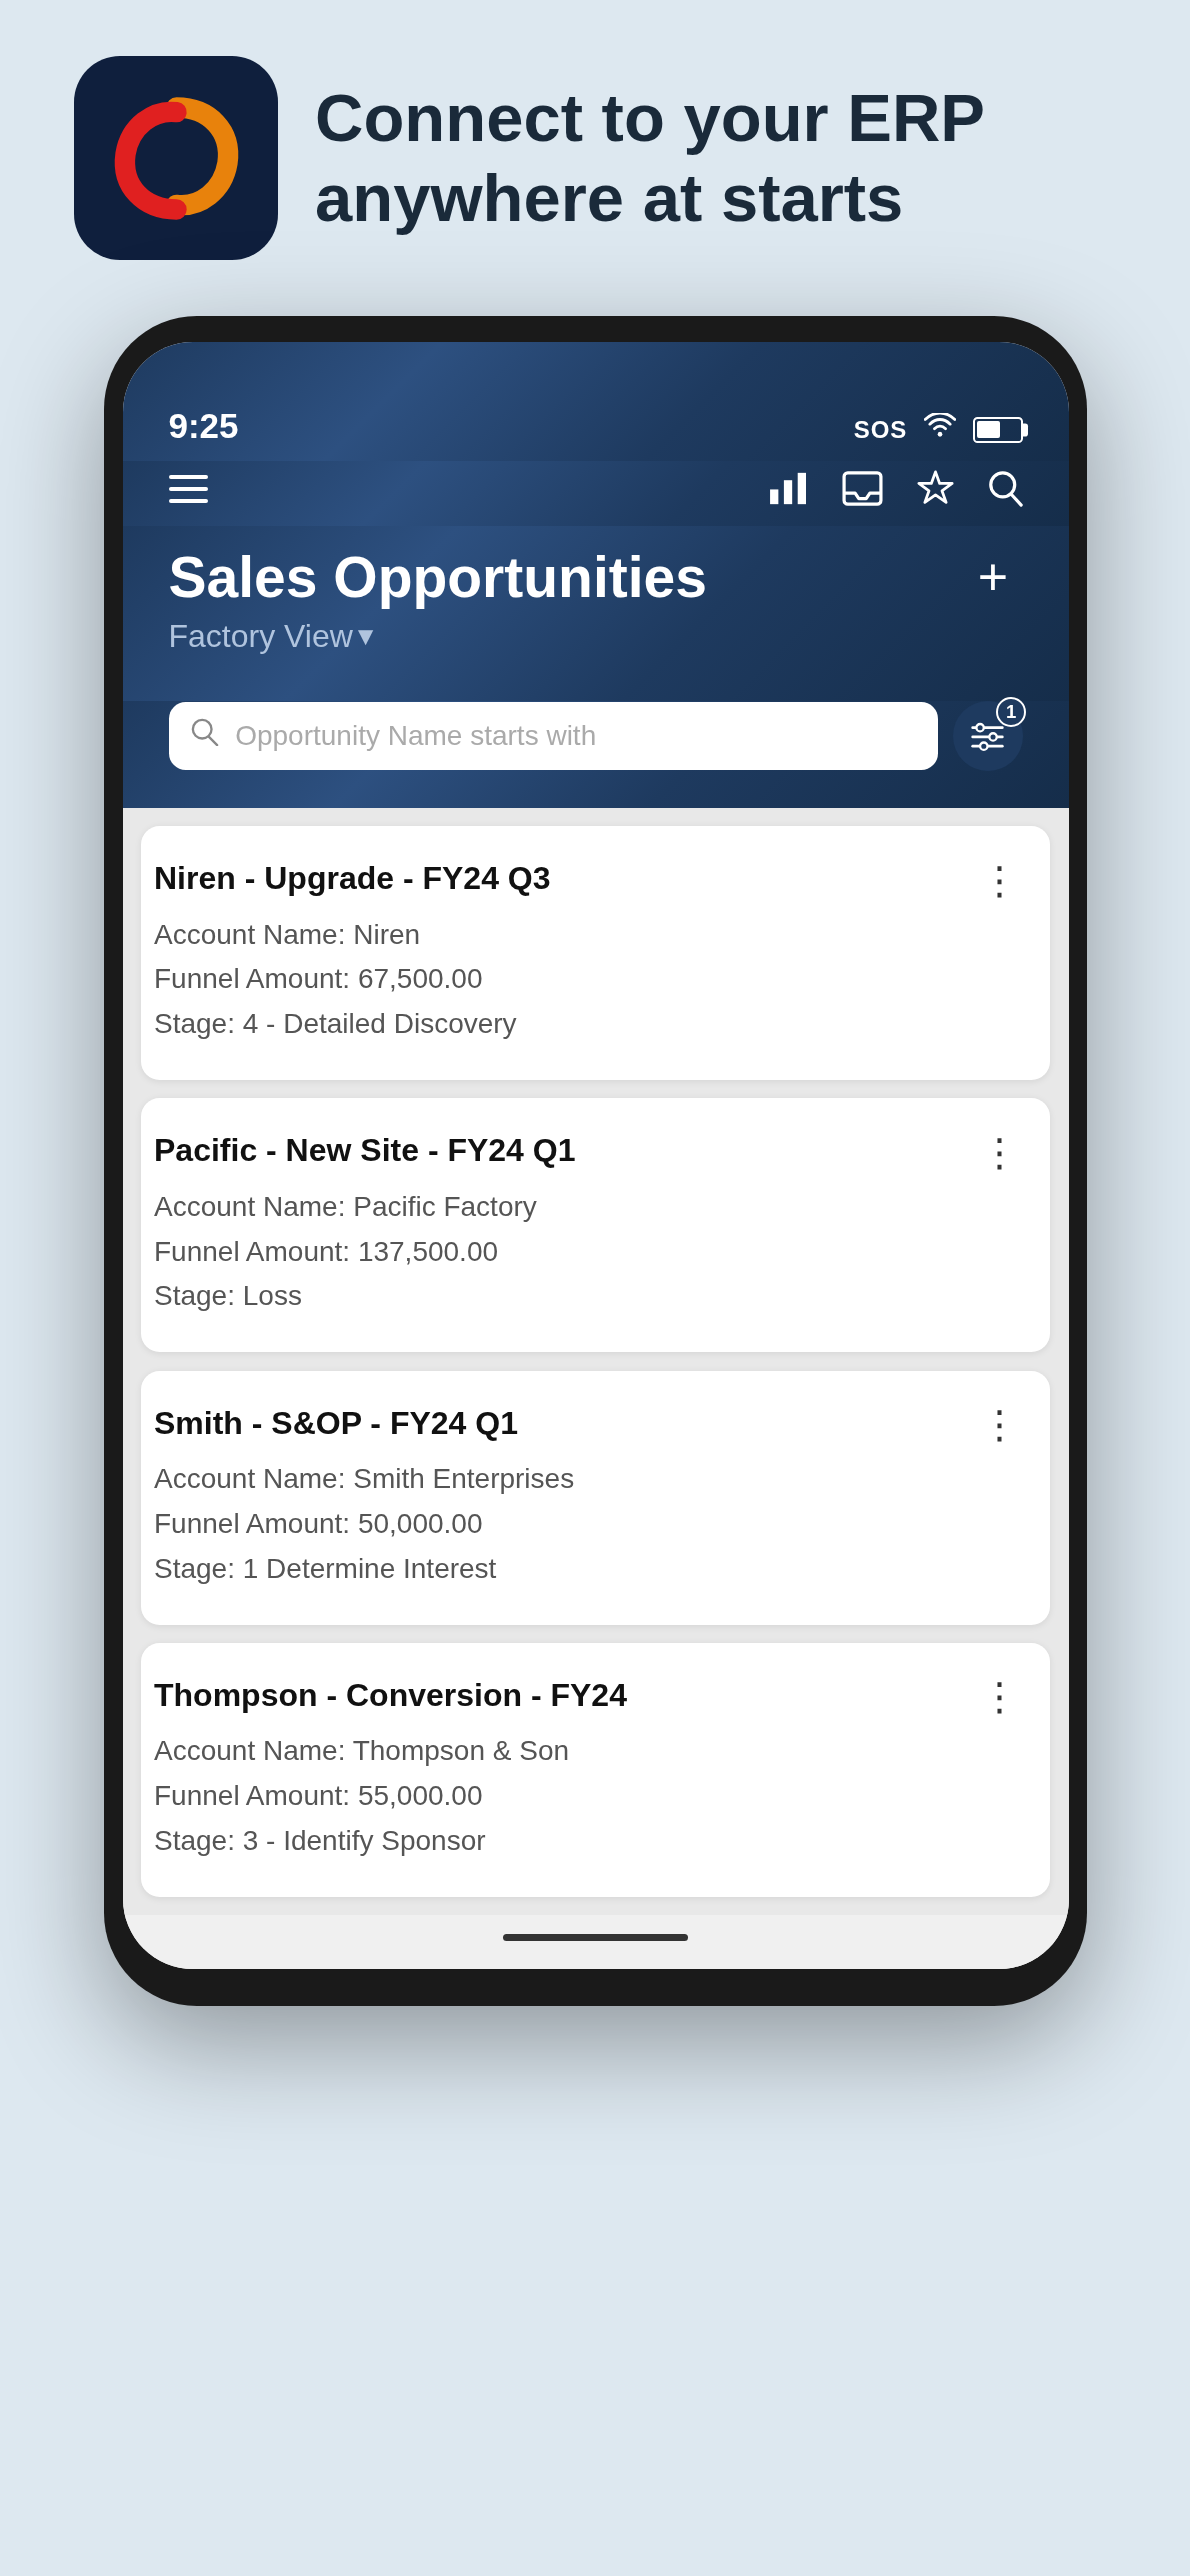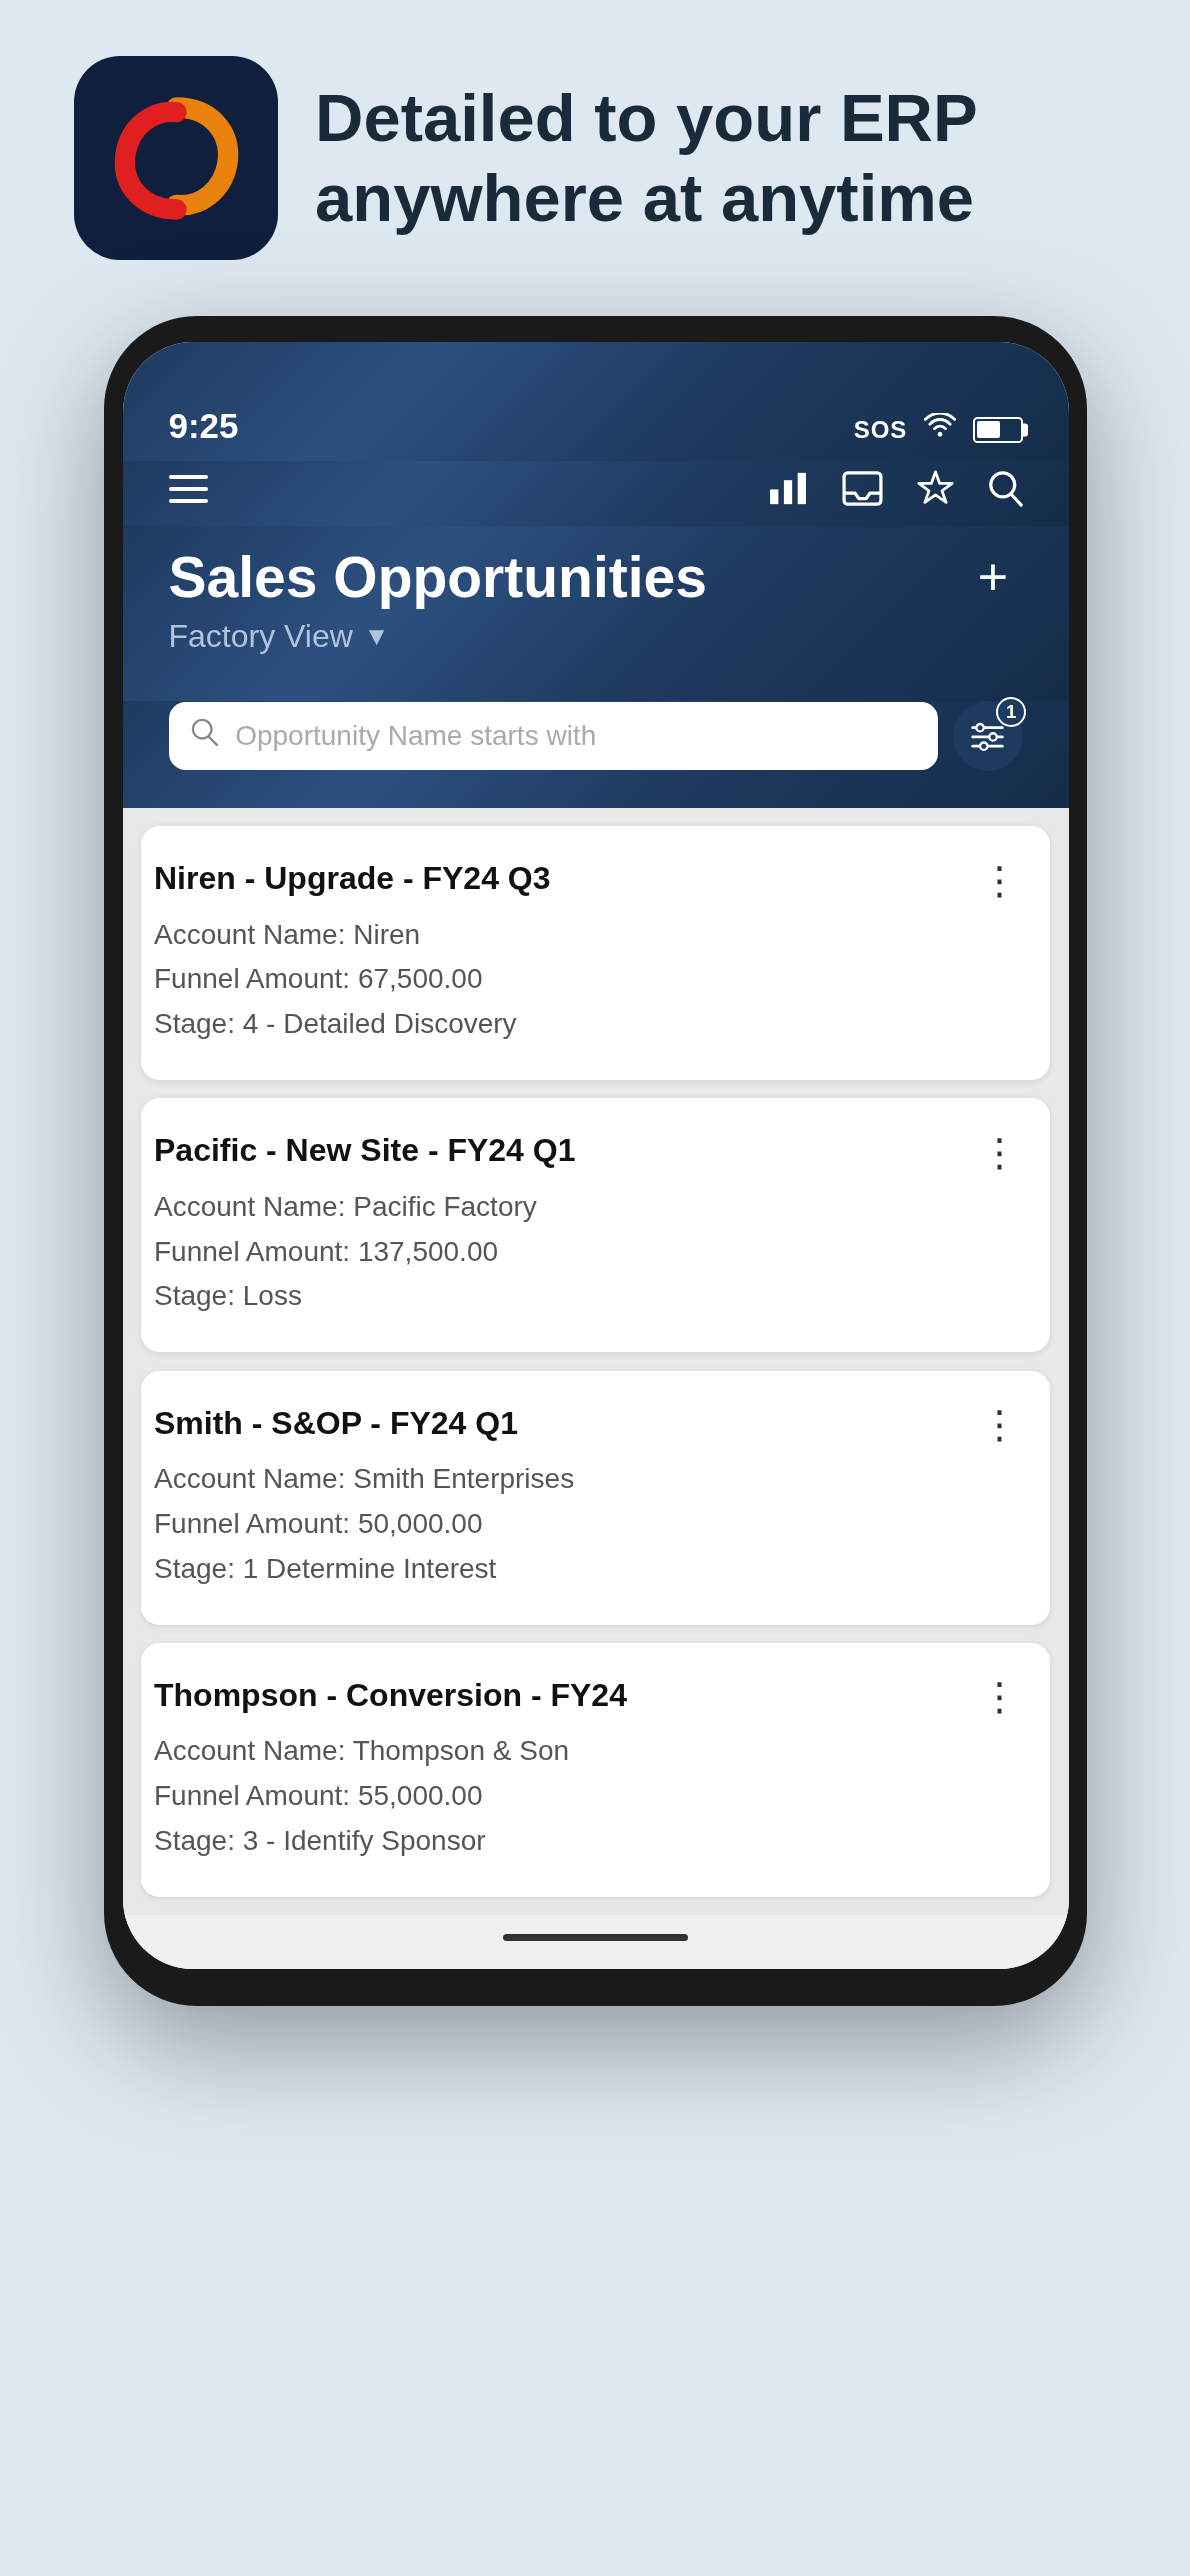--- a/index.html
+++ b/index.html
@@ -199,21 +199,20 @@
       width: 59px;
       height: 59px;
       display: flex;
       align-items: center;
       justify-content: center;
     }
 
     .view-selector {
       display: flex;
       align-items: center;
-      gap: 11px;
       margin-top: 7.4px;
       cursor: pointer;
     }
 
     .view-selector-text {
       font-size: 32px;
       font-weight: 500;
       color: #b0c4de;
     }
 
@@ -355,21 +354,21 @@
 
 <div class="app-header">
   <div class="app-icon">
     <svg viewBox="0 0 150 150" xmlns="http://www.w3.org/2000/svg">
 
       <path d="M75 20 C110 20, 135 45, 130 80 C125 110, 100 128, 75 125" fill="none" stroke="#e8820c" stroke-width="22" stroke-linecap="round"></path>
 
       <path d="M75 130 C40 130, 15 105, 20 70 C25 40, 50 22, 75 25" fill="none" stroke="#e02020" stroke-width="22" stroke-linecap="round"></path>
     </svg>
   </div>
-  <div class="app-tagline">Detailed to your ERP anywhere at anytime</div>
+  <div class="app-tagline">Connect to your ERP anywhere at starts</div>
 </div>
 
 <div class="phone-frame">
   <div class="phone-screen">
 
     <div class="status-bar">
       <span class="status-time">9:25</span>
       <div class="status-icons">
         <span class="status-sos">SOS</span>
         <span class="wifi-icon">

